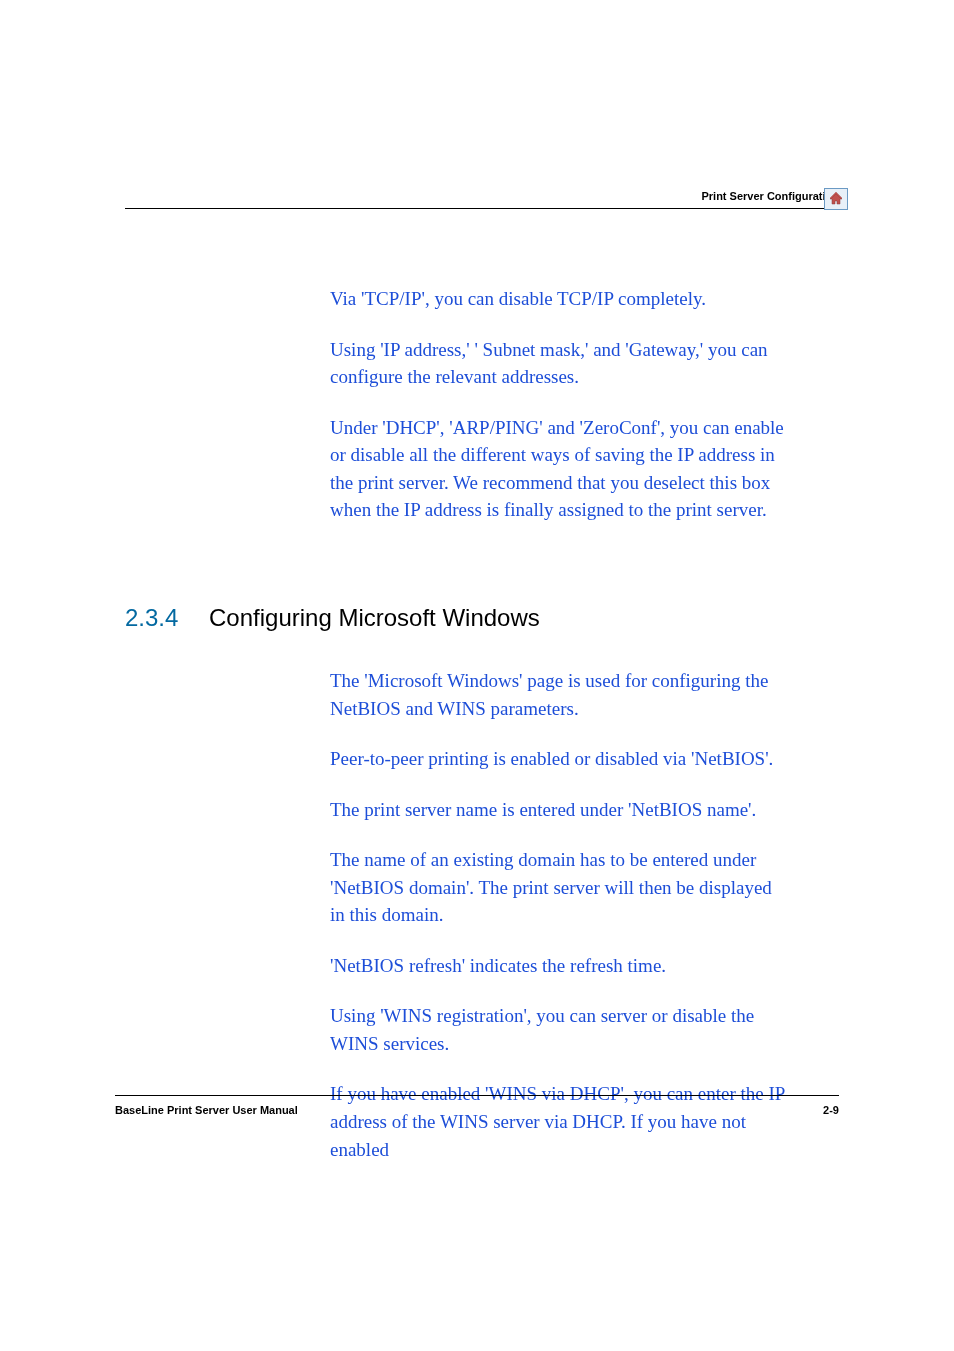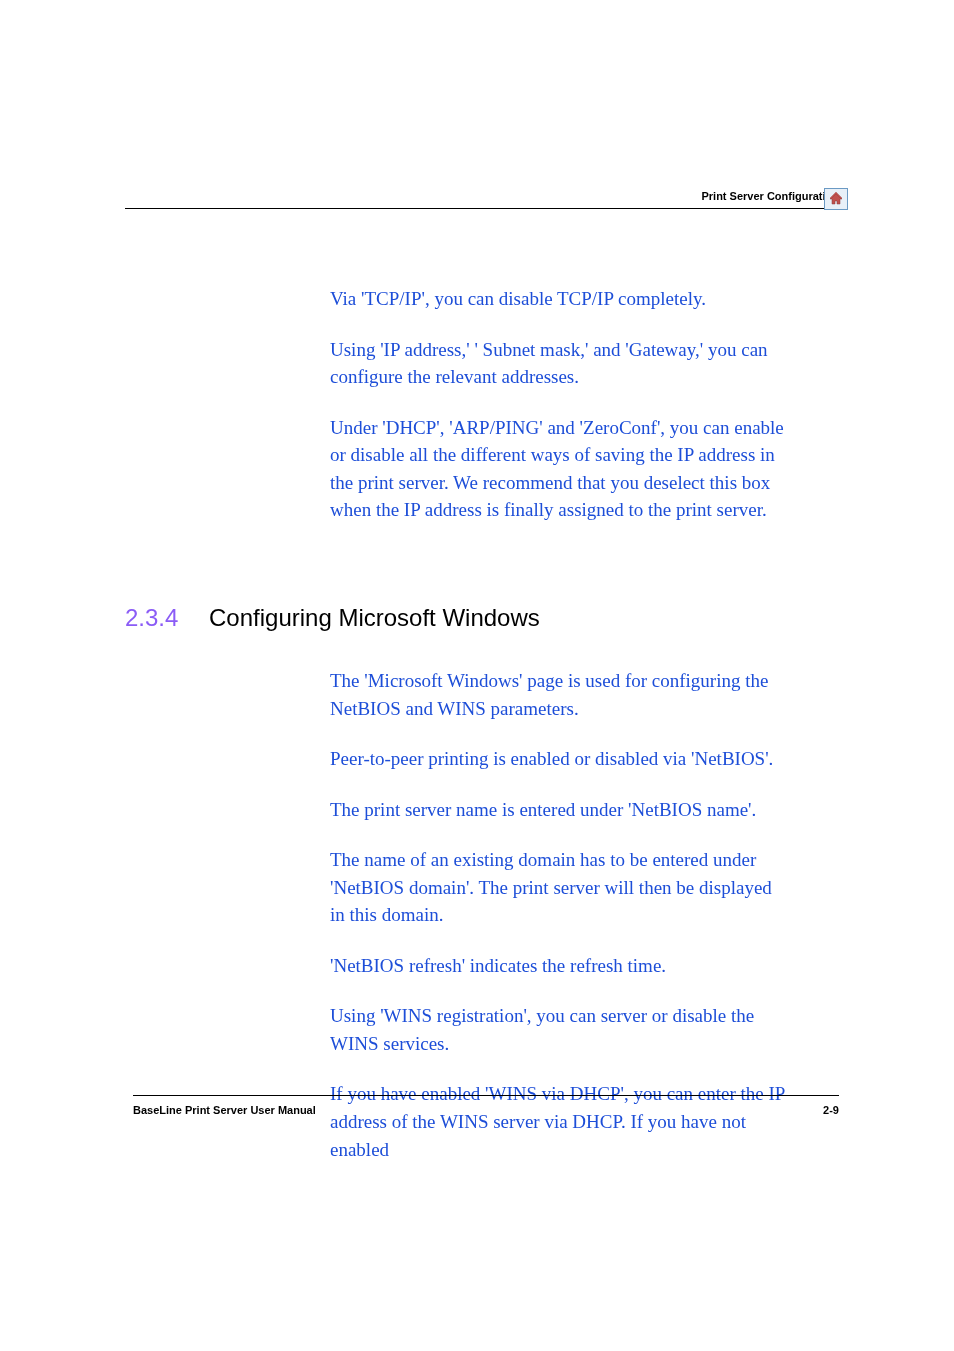--- a/index.html
+++ b/index.html
@@ -81,21 +81,21 @@
       position: absolute;
       top: 604px;
       left: 125px;
       right: 165px;
     }
     
     .section-number {
       font-family: Arial, Helvetica, sans-serif;
       font-size: 24px;
       font-weight: normal;
-      color: #8b5cf6;
+      color: #0369a1;
       display: inline-block;
       width: 80px;
     }
     
     .section-title {
       font-family: Arial, Helvetica, sans-serif;
       font-size: 24px;
       font-weight: normal;
       color: #000000;
       display: inline;
@@ -104,21 +104,21 @@
     .body-content-2 {
       position: absolute;
       top: 667px;
       left: 330px;
       right: 165px;
     }
     
     .footer-section {
       position: absolute;
       bottom: 235px;
-      left: 133px;
+      left: 115px;
       right: 115px;
     }
     
     .footer-rule {
       border: none;
       border-top: 1px solid #000000;
       margin-bottom: 8px;
     }
     
     .footer-content {

